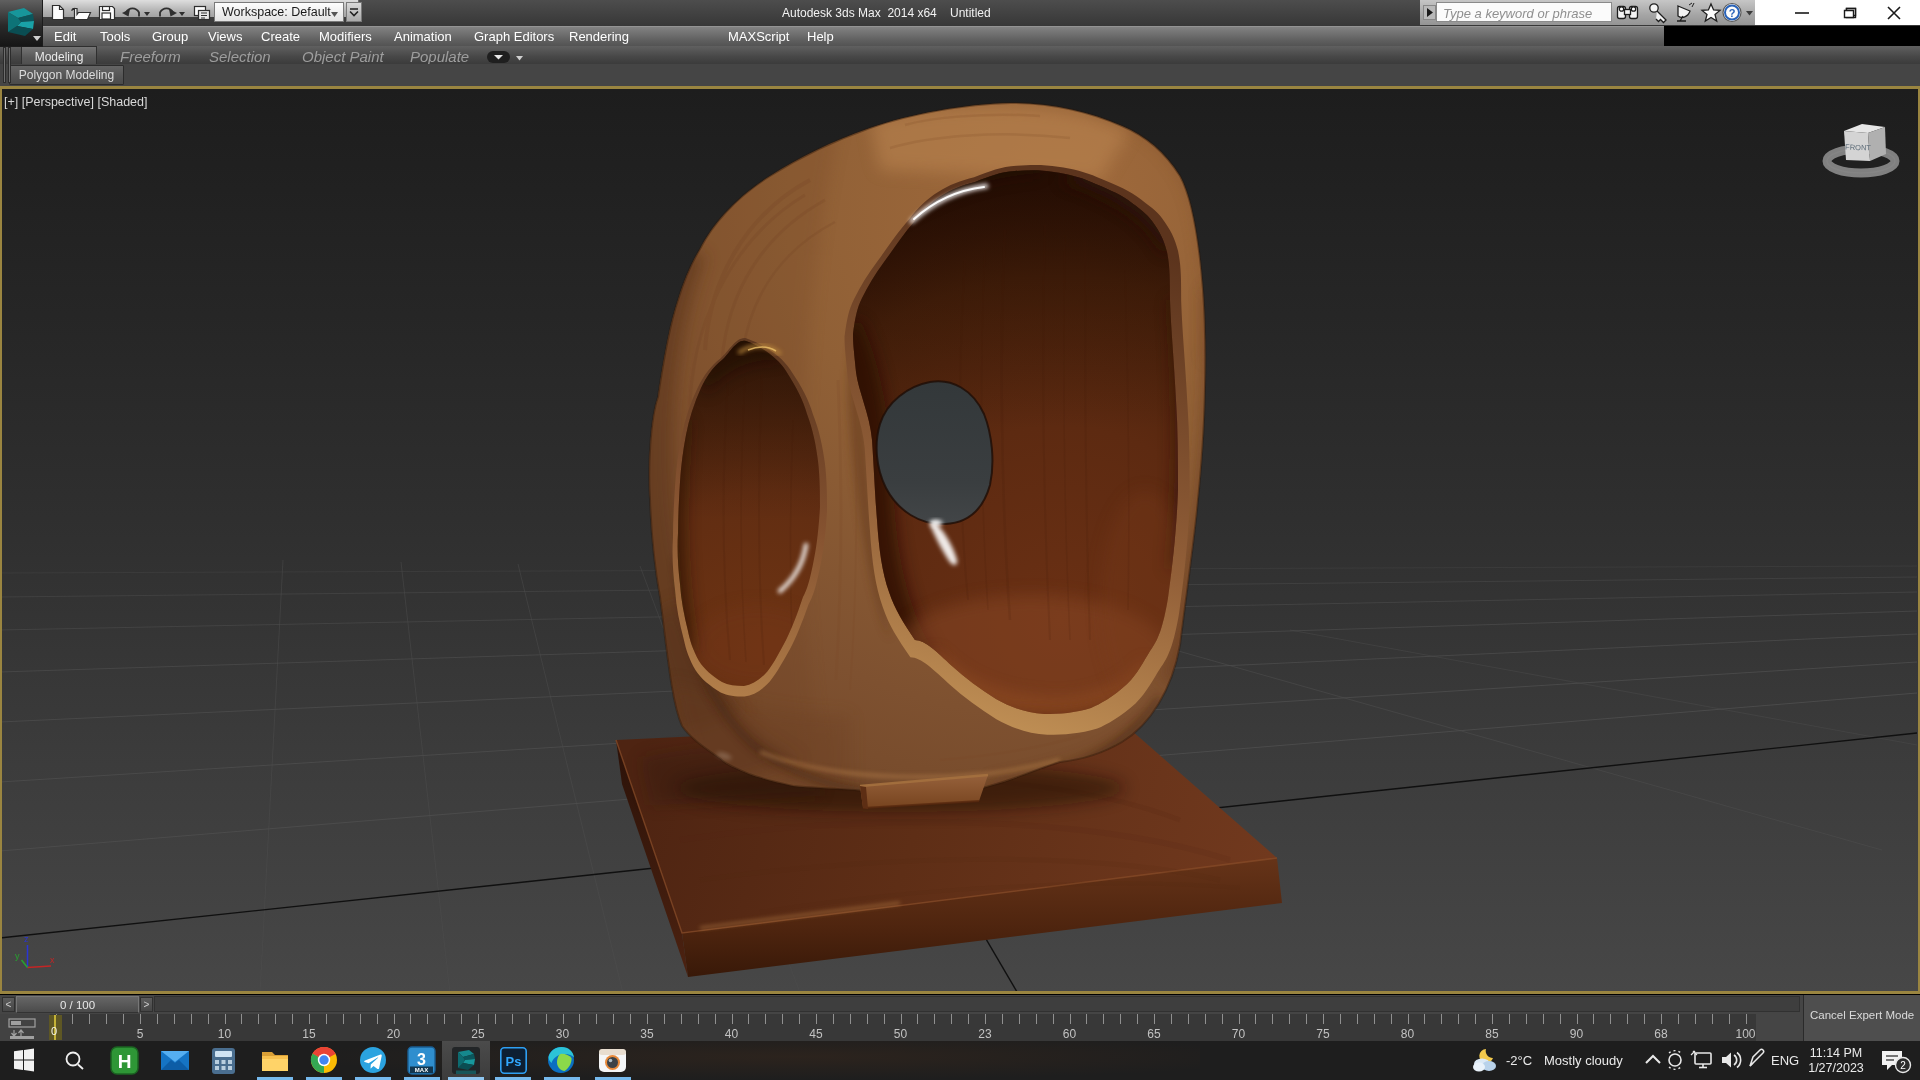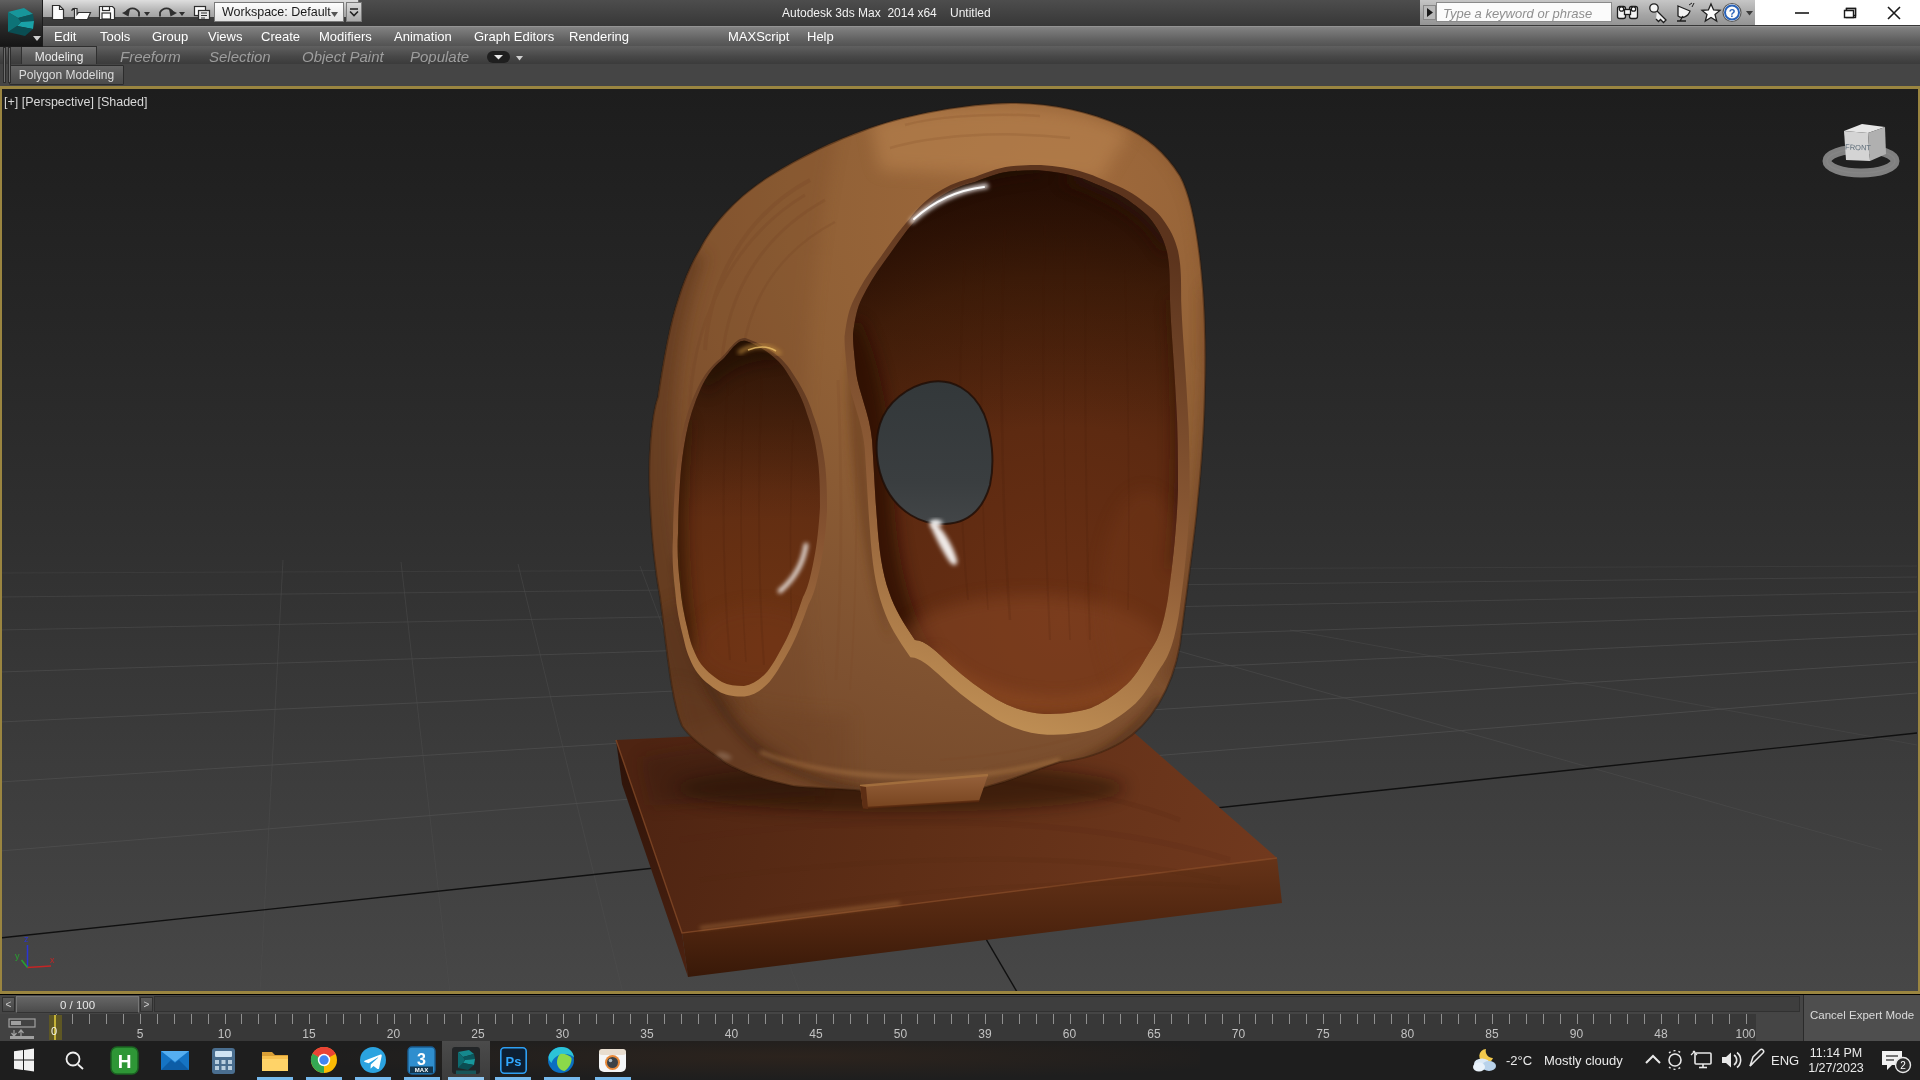--- a/index.html
+++ b/index.html
@@ -5,21 +5,21 @@
 html,body{margin:0;padding:0;width:1920px;height:1080px;overflow:hidden;background:#000;
 font-family:"Liberation Sans",sans-serif;}
 .abs{position:absolute;}
 #titlebar{position:absolute;left:0;top:0;width:1920px;height:26px;
 background:linear-gradient(#4d4d4d,#373737);}
 #qat{position:absolute;left:38px;top:0;width:320px;height:17px;
 background:linear-gradient(#dedede,#b5b5b5 60%,#a2a2a2);border-right:1px solid #6a6a6a;}
 #srchband{position:absolute;left:1420px;top:0;width:335px;height:25px;
 background:linear-gradient(#c6c6c6,#a5a5a5 60%,#949494);}
 #winbtns{position:absolute;left:1755px;top:0;width:165px;height:25px;background:#ffffff;}
-#menubar{position:absolute;left:0;top:26px;width:1920px;height:20px;
+#menubar{position:absolute;left:0;top:26px;width:1664px;height:20px;
 background:linear-gradient(#828282,#5f5f5f 70%,#535353);border-top:1px solid #939393;box-sizing:border-box;}
 .mi{position:absolute;top:2px;font-size:13px;color:#fff;}
 #ribbon{position:absolute;left:0;top:46px;width:1920px;height:18px;
 background:linear-gradient(#606060,#474747 60%,#3b3b3b);}
 .rtab{position:absolute;top:2px;font-size:15px;color:#9d9d9d;font-style:italic;}
 #polyrow{position:absolute;left:0;top:64px;width:1920px;height:22px;background:#454545;}
 #viewport{position:absolute;left:0;top:86px;width:1920px;height:908px;background:#9a8540;}
 #vpinner{position:absolute;left:2px;top:3px;width:1916px;height:902px;
 background:linear-gradient(#1d1d1d,#262626 25%,#303030 50%,#3c3c3c 75%,#474747);}
 #scene{position:absolute;left:0;top:0;width:1920px;height:1080px;pointer-events:none;}
@@ -496,21 +496,21 @@
       <path d="M6 13 v6 m-2.5 -3 l2.5 3 2.5 -3 M13 19 v-6 m-2.5 3 l2.5 -3 2.5 3" stroke="#a0a0a0" stroke-width="1.2" fill="none"></path>
       <rect x="2" y="19" width="24" height="3" fill="#a0a0a0"></rect>
     </svg>
   </div>
   <div class="tnum" style="left:1745.5px;">100</div>
     <div class="tick" style="left:1745.5px;"></div>
     <div class="tick" style="left:1728.6px;"></div>
     <div class="tick" style="left:1711.7px;"></div>
     <div class="tick" style="left:1694.8px;"></div>
     <div class="tick" style="left:1677.9px;"></div>
-    <div class="tnum" style="left:1661.0px;">48</div>
+    <div class="tnum" style="left:1661.0px;">68</div>
     <div class="tick" style="left:1661.0px;"></div>
     <div class="tick" style="left:1644.1px;"></div>
     <div class="tick" style="left:1627.2px;"></div>
     <div class="tick" style="left:1610.3px;"></div>
     <div class="tick" style="left:1593.4px;"></div>
     <div class="tnum" style="left:1576.5px;">90</div>
     <div class="tick" style="left:1576.5px;"></div>
     <div class="tick" style="left:1559.6px;"></div>
     <div class="tick" style="left:1542.7px;"></div>
     <div class="tick" style="left:1525.8px;"></div>
@@ -544,21 +544,21 @@
     <div class="tick" style="left:1137.1px;"></div>
     <div class="tick" style="left:1120.2px;"></div>
     <div class="tick" style="left:1103.3px;"></div>
     <div class="tick" style="left:1086.4px;"></div>
     <div class="tnum" style="left:1069.5px;">60</div>
     <div class="tick" style="left:1069.5px;"></div>
     <div class="tick" style="left:1052.6px;"></div>
     <div class="tick" style="left:1035.7px;"></div>
     <div class="tick" style="left:1018.8px;"></div>
     <div class="tick" style="left:1001.9px;"></div>
-    <div class="tnum" style="left:985.0px;">39</div>
+    <div class="tnum" style="left:985.0px;">23</div>
     <div class="tick" style="left:985.0px;"></div>
     <div class="tick" style="left:968.1px;"></div>
     <div class="tick" style="left:951.2px;"></div>
     <div class="tick" style="left:934.3px;"></div>
     <div class="tick" style="left:917.4px;"></div>
     <div class="tnum" style="left:900.5px;">50</div>
     <div class="tick" style="left:900.5px;"></div>
     <div class="tick" style="left:883.6px;"></div>
     <div class="tick" style="left:866.7px;"></div>
     <div class="tick" style="left:849.8px;"></div>

